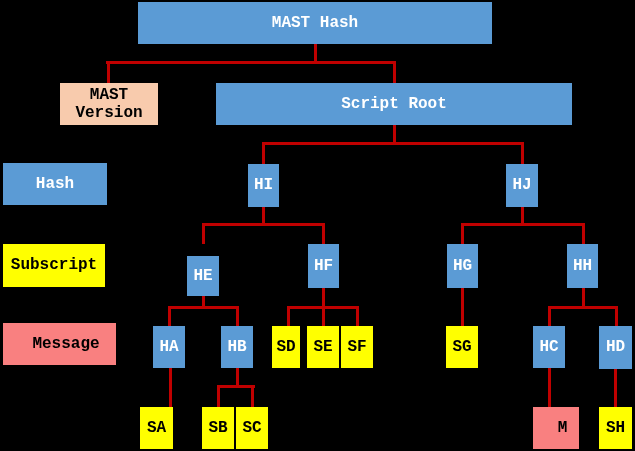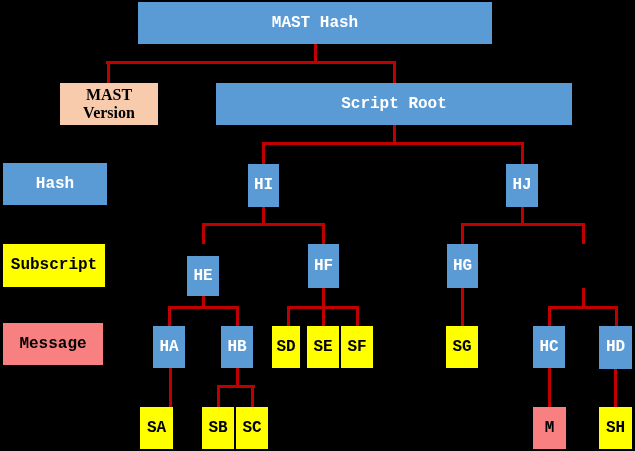--- a/index.html
+++ b/index.html
@@ -18,22 +18,22 @@
     justify-content: center;
     font-size: 16px;
     font-weight: bold;
     line-height: 1.15;
     text-align: center;
     white-space: pre-line;
     z-index: 2;
   }
   .c-blue   { background: var(--hash-blue, #5b9bd5);        color: var(--text-on-blue, #fff); }
   .c-yellow { background: var(--subscript-yellow, #ffff00); color: var(--text-on-light, #000); }
-  .c-salmon { background: var(--message-salmon, #f98080);   color: var(--text-on-light, #000); }
-  .c-peach  { background: var(--version-peach, #f8cbad);    color: var(--text-on-light, #000); font-family: Liberation Serif, serif; }
+  .c-salmon { background: var(--message-salmon, #f98080);   color: var(--text-on-light, #000); padding-left: 13px; }
+  .c-peach  { background: var(--version-peach, #f8cbad);    color: var(--text-on-light, #000); }
   .line {
     position: absolute;
     background: var(--connector-red, #c00000);
     z-index: 1;
   }
 </style>
 </head>
 <body>
 
 <div id="canvas">
@@ -93,20 +93,21 @@
   <div class="node c-blue" style="left:3px;top:163px;width:104px;height:42px">Hash</div>
   <div class="node c-yellow" style="left:3px;top:244px;width:102px;height:43px">Subscript</div>
   <div class="node c-salmon" style="left:3px;top:323px;width:100px;height:42px">Message</div>
 
   <div class="node c-blue" style="left:248px;top:164px;width:31px;height:43px">HI</div>
   <div class="node c-blue" style="left:506px;top:164px;width:32px;height:43px">HJ</div>
 
   <div class="node c-blue" style="left:187px;top:256px;width:32px;height:40px">HE</div>
   <div class="node c-blue" style="left:308px;top:244px;width:31px;height:44px">HF</div>
   <div class="node c-blue" style="left:447px;top:244px;width:31px;height:44px">HG</div>
+  <div class="node c-blue" style="left:567px;top:244px;width:31px;height:44px">HH</div>
 
   <div class="node c-blue" style="left:153px;top:326px;width:32px;height:42px">HA</div>
   <div class="node c-blue" style="left:221px;top:326px;width:32px;height:42px">HB</div>
   <div class="node c-yellow" style="left:272px;top:326px;width:28px;height:42px">SD</div>
   <div class="node c-yellow" style="left:307px;top:326px;width:32px;height:42px">SE</div>
   <div class="node c-yellow" style="left:341px;top:326px;width:32px;height:42px">SF</div>
   <div class="node c-yellow" style="left:446px;top:326px;width:32px;height:42px">SG</div>
   <div class="node c-blue" style="left:533px;top:326px;width:32px;height:42px">HC</div>
   <div class="node c-blue" style="left:599px;top:326px;width:33px;height:43px">HD</div>
 

